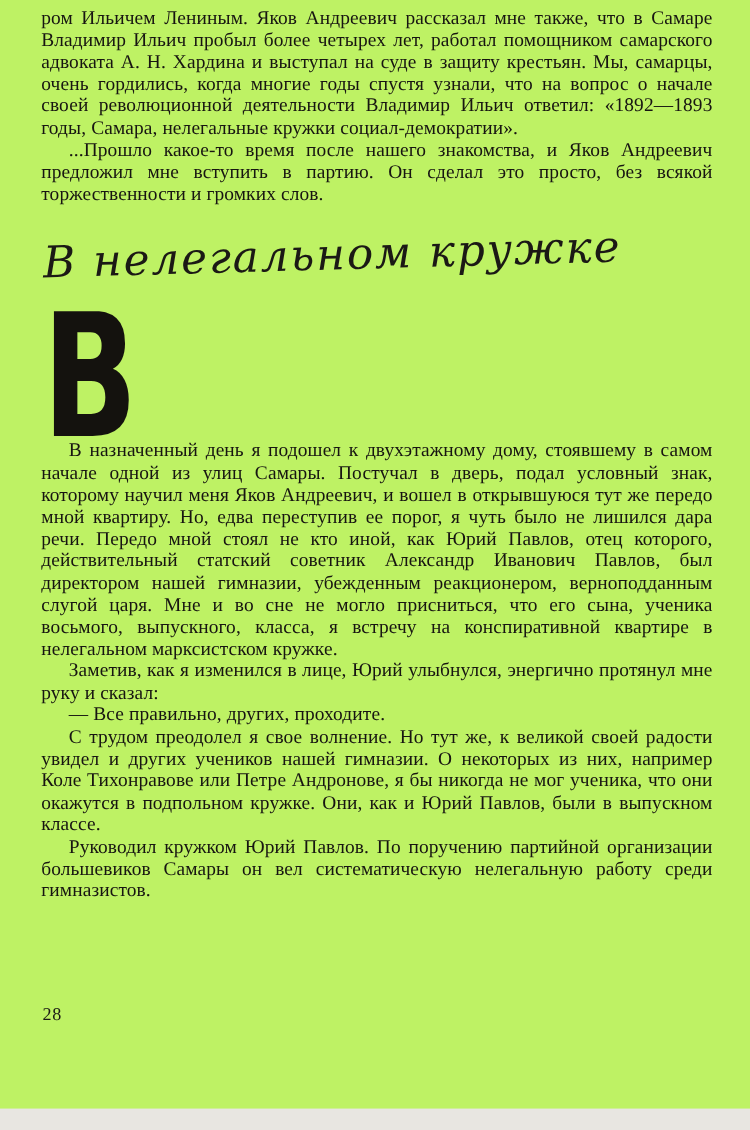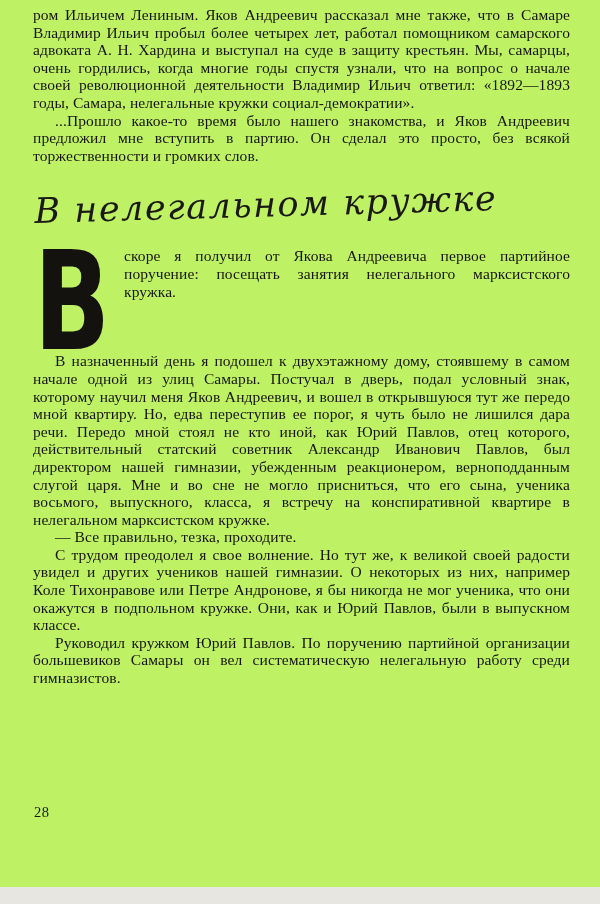--- a/index.html
+++ b/index.html
@@ -67,38 +67,38 @@
   }
 </style>
 </head>
 <body>
 
 <div class="page">
   <div class="text-block">
 
     <p class="para no-indent">ром Ильичем Лениным. Яков Андреевич рассказал мне также, что в Самаре Владимир Ильич пробыл более четырех лет, работал помощником самарского адвоката А. Н. Хардина и выступал на суде в защиту крестьян. Мы, самарцы, очень гордились, когда многие годы спустя узнали, что на вопрос о начале своей революционной деятельности Владимир Ильич ответил: «1892—1893 годы, Самара, нелегальные кружки социал-демократии».</p>
 
-    <p class="para">...Прошло какое-то время было нашего знакомства, и Яков Андреевич предложил мне вступить в партию. Он сделал это просто, без всякой торжественности и громких слов.</p>
+    <p class="para">...Прошло какое-то время после нашего знакомства, и Яков Андреевич предложил мне вступить в партию. Он сделал это просто, без всякой торжественности и громких слов.</p>
 
     <h1 class="chapter-title">В нелегальном кружке</h1>
 
     <div class="opening">
       <span class="dropcap">
         <svg width="78" height="103" viewBox="0 0 78 103" aria-hidden="true">
           <text x="1" y="100" textLength="76" lengthAdjust="spacingAndGlyphs">В</text>
         </svg>
       </span>
-      <p class="para no-indent">скоре я получил от Якова Андреевича первое партийное поручение: посещать занятия нелегального марксистского кружка.</p>
     </div>
 
     <p class="para">В назначенный день я подошел к двухэтажному дому, стоявшему в самом начале одной из улиц Самары. Постучал в дверь, подал условный знак, которому научил меня Яков Андреевич, и вошел в открывшуюся тут же передо мной квартиру. Но, едва переступив ее порог, я чуть было не лишился дара речи. Передо мной стоял не кто иной, как Юрий Павлов, отец которого, действительный статский советник Александр Иванович Павлов, был директором нашей гимназии, убежденным реакционером, верноподданным слугой царя. Мне и во сне не могло присниться, что его сына, ученика восьмого, выпускного, класса, я встречу на конспиративной квартире в нелегальном марксистском кружке.</p>
 
 
+    <p class="para">Заметив, как я изменился в лице, Юрий улыбнулся, энергично протянул мне руку и сказал:</p>
 
-    <p class="para">— Все правильно, тезка, проходите.</p>
+    <p class="para">— Все правильно, других, проходите.</p>
 
     <p class="para">С трудом преодолел я свое волнение. Но тут же, к великой своей радости увидел и других учеников нашей гимназии. О некоторых из них, например Коле Тихонравове или Петре Андронове, я бы никогда не мог ученика, что они окажутся в подпольном кружке. Они, как и Юрий Павлов, были в выпускном классе.</p>
 
     <p class="para">Руководил кружком Юрий Павлов. По поручению партийной организации большевиков Самары он вел систематическую нелегальную работу среди гимназистов.</p>
   </div>
 
   <div class="page-number">28</div>
 </div>
 
 </body></html>

